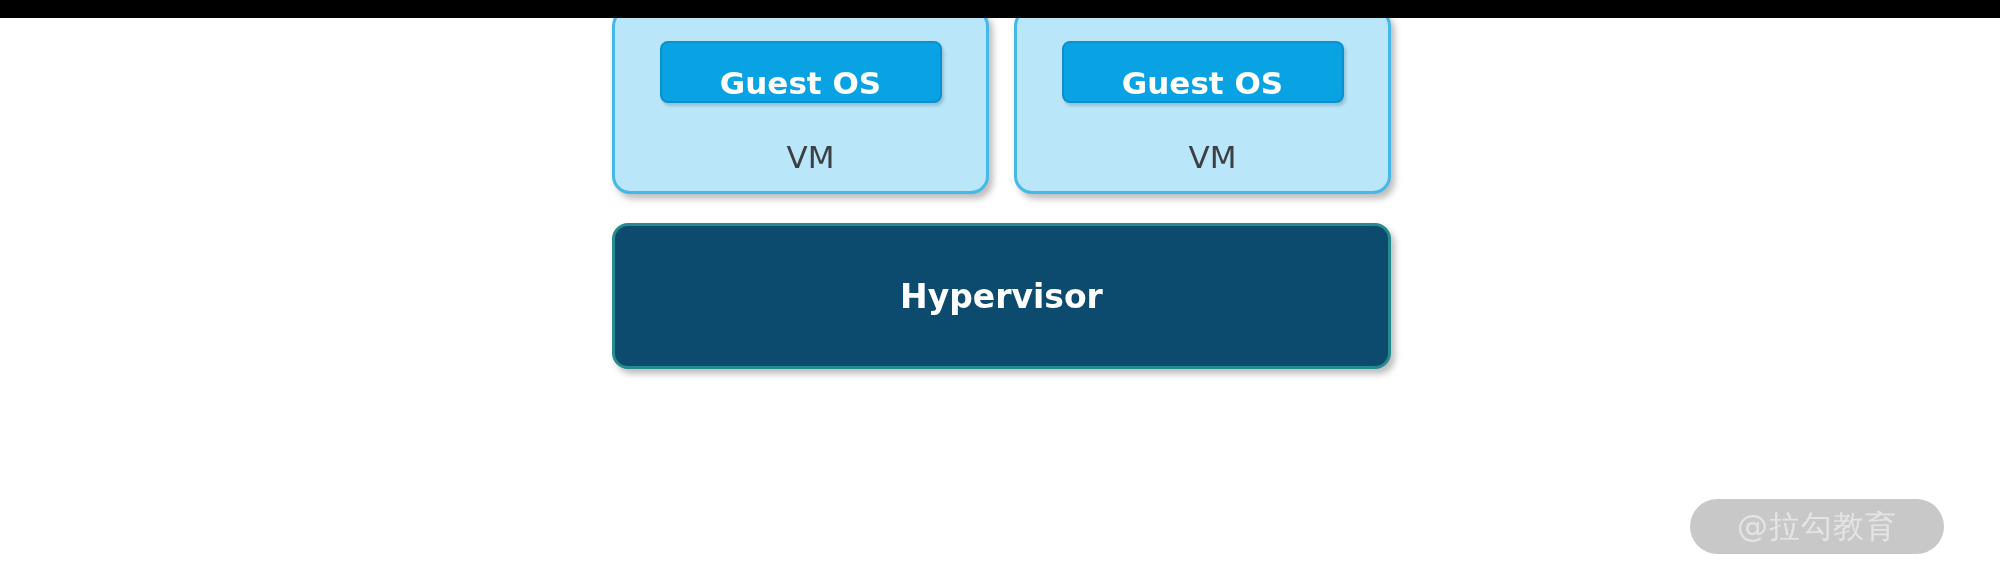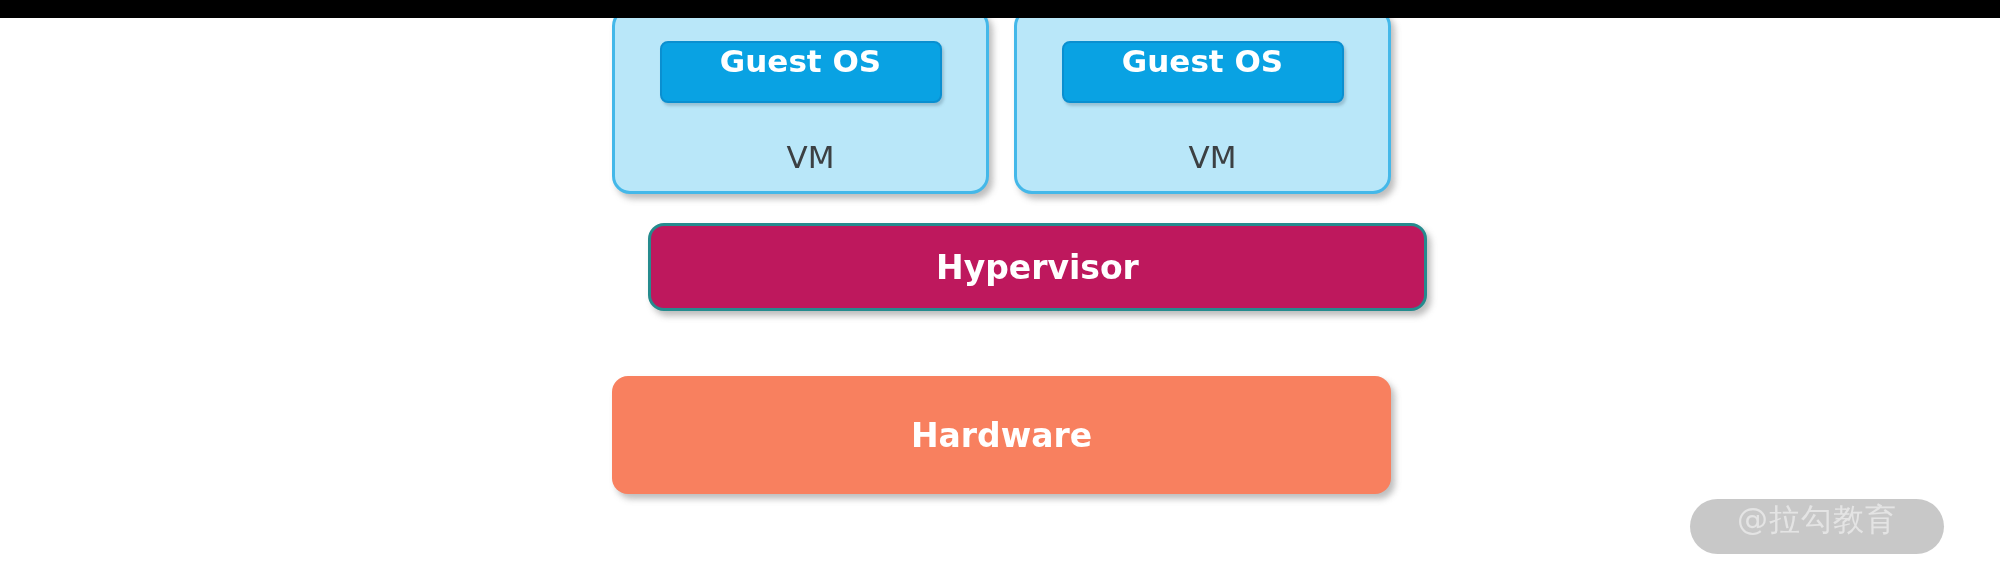--- a/index.html
+++ b/index.html
@@ -42,21 +42,21 @@
     left: 50%;
     transform: translateX(-50%);
     top: 30px;
     width: 282px;
     height: 62px;
     background: #09a2e3;
     border: 2px solid #0a8fd0;
     border-radius: 8px;
     box-sizing: border-box;
     display: flex;
-    align-items: flex-start;
+    align-items: flex-end;
     justify-content: center;
     color: #ffffff;
     font-weight: bold;
     font-size: 31px;
     box-shadow: 2px 3px 3px rgba(90,120,140,0.35);
   }
   .vm-label {
     position: absolute;
     left: 0;
     right: 0;
@@ -76,40 +76,39 @@
     display: flex;
     align-items: center;
     justify-content: center;
     color: #ffffff;
     font-weight: bold;
     font-size: 33px;
     box-shadow: 4px 5px 6px rgba(110,110,110,0.45);
   }
   .hypervisor {
     top: 223px;
-    height: 88px;
-    background: #be185d;
+    height: 146px;
+    background: #0c4a6e;
     border: 3px solid #258b8e;
-    margin-left: 36px;
   }
   .hardware {
     top: 376px;
     height: 118px;
     background: #f8805f;
   }
   .watermark {
     position: absolute;
     left: 1690px;
     top: 499px;
     width: 254px;
     height: 55px;
     border-radius: 28px;
     background: rgba(190,190,190,0.85);
     display: flex;
-    align-items: flex-start;
+    align-items: center;
     justify-content: center;
     color: #e4e4e4;
     font-size: 31px;
     letter-spacing: 1px;
   }
 </style>
 </head>
 <body>
 
 <div class="canvas">
@@ -127,21 +126,18 @@
     <div class="guest-os">
       <span>Guest OS</span>
     </div>
     <div class="vm-label">VM</div>
   </div>
 
   <div class="layer hypervisor">
     <span>Hypervisor</span>
   </div>
 
-  <div class="layer hardware">
-    <span>Hardware</span>
-  </div>
 
   <div class="watermark">
     <span>@拉勾教育</span>
   </div>
 
 </div>
 
 </body></html>

